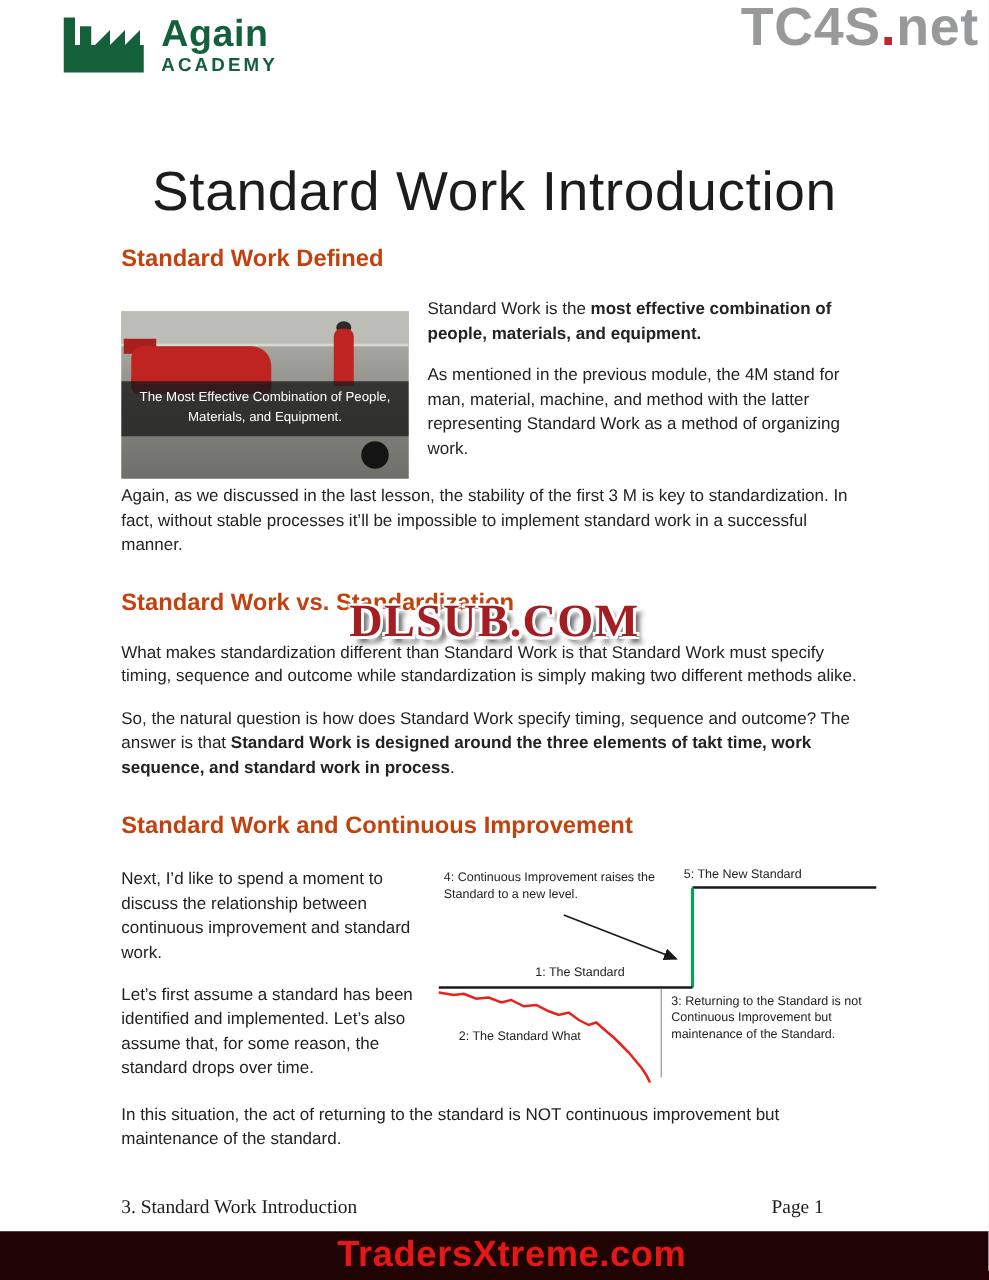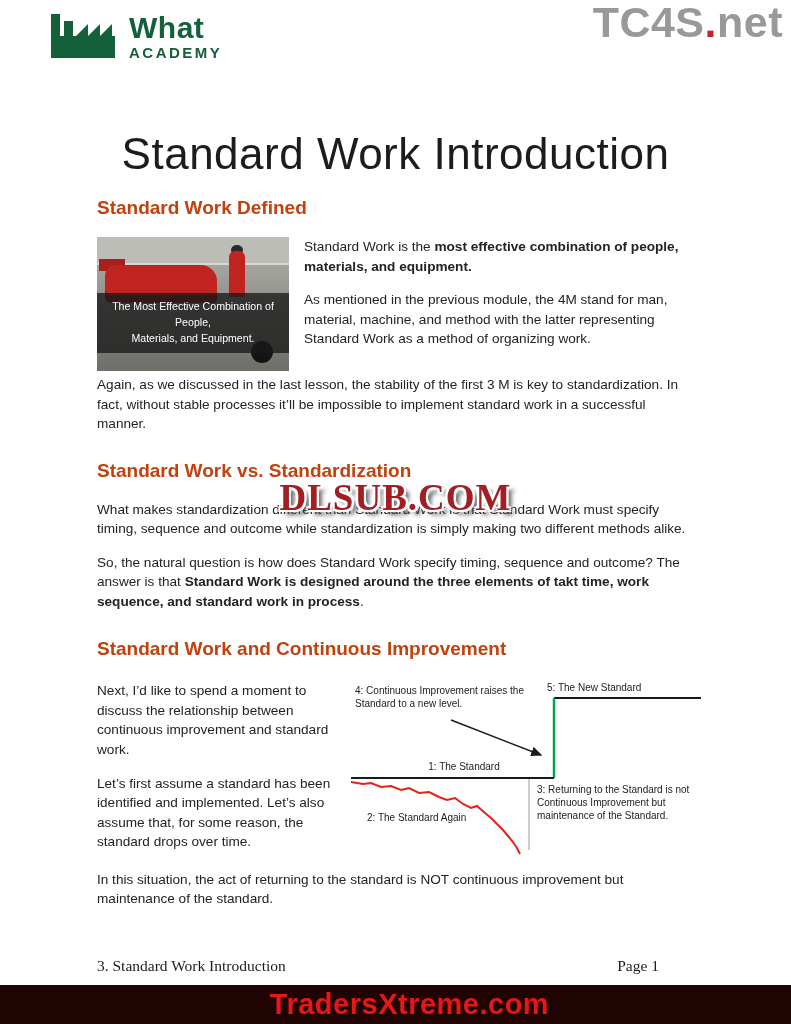--- a/index.html
+++ b/index.html
@@ -41,22 +41,22 @@
   .content { padding:129px 97px 0 97px; }
   .doc-title { margin:0 0 16px 0; text-align:center; font-size:44px; font-weight:normal;
                color:#1c1c1c; letter-spacing:0.5px; }
   .h2 { margin:26px 0 18px 0; font-size:19px; font-weight:bold; color:#c2410c; }
   .h2.first { margin-top:18px; }
   p.body-text { margin:0 0 14px 0; font-size:13.6px; line-height:1.44; }
   .bold { font-weight:bold; }
 
   
   .defined-row { display:flex; align-items:flex-start; margin-bottom:4px; }
-  .pit-image { position:relative; flex:none; width:192px; height:134px; overflow:hidden;
-               background:linear-gradient(180deg,#b3b3ad 0%,#a2a29c 26%,#93938d 45%,#84847e 62%,#6f6f69 100%); }
+  .pit-image { position:relative; flex:none; width:230px; height:134px; overflow:hidden;
+               background:linear-gradient(180deg,#b3b3ad 0%,#a2a29c 26%,#93938d 45%,#84847e 62%,#6f6f69 100%);margin-top:12px; }
   .pit-wall   { position:absolute; top:0; left:0; right:0; height:26px; background:#bdbdb7; border-bottom:2px solid #d8d8d2; }
   .pit-car    { position:absolute; left:8px; top:28px; width:112px; height:38px; background:#c02420;
                 border-radius:10px 16px 4px 6px; box-shadow:inset 0 -8px 0 #8e1a17; }
   .pit-wing   { position:absolute; left:2px; top:22px; width:26px; height:12px; background:#a81f1c; }
   .pit-crew   { position:absolute; right:44px; top:14px; width:16px; height:46px; background:#c02420; border-radius:6px 6px 2px 2px; }
   .pit-helmet { position:absolute; right:46px; top:8px; width:12px; height:10px; background:#2a2a2a; border-radius:50%; }
   .pit-tire   { position:absolute; right:16px; bottom:8px; width:22px; height:22px; background:#141414; border-radius:50%; }
   .pit-caption {
     position:absolute; left:0; right:0; top:56px; background:rgba(25,25,25,0.78);
     color:#ffffff; font-size:10.6px; line-height:1.5; text-align:center; padding:6px 4px;
@@ -88,21 +88,21 @@
   <div class="logo">
     <span class="logo-icon">
       <svg width="74" height="52" viewBox="0 0 74 52">
         <rect x="5" y="4" width="9" height="22" fill="#14603a"></rect>
         <rect x="18" y="11" width="9" height="15" fill="#14603a"></rect>
         <path d="M30 26 L42 14 L42 26 L54 14 L54 26 L66 14 L66 26 Z" fill="#14603a"></path>
         <rect x="5" y="26" width="64" height="22" fill="#14603a"></rect>
       </svg>
     </span>
     <span class="logo-text">
-      <div class="brand-name">What</div>
+      <div class="brand-name">Again</div>
       <div class="brand-sub">ACADEMY</div>
     </span>
   </div>
 
   <div class="tc4s">
     <span>TC4S</span><span class="dot">.</span><span>net</span>
   </div>
 
   <div class="content">
 
@@ -161,21 +161,21 @@
 
           <line x1="102" y1="42" x2="192" y2="77" stroke="#1a1a1a" stroke-width="1.4" marker-end="url(#arrowhead)"></line>
 
           <line x1="180" y1="101" x2="180" y2="172" stroke="#9a9a9a" stroke-width="1"></line>
 
           <polyline points="2,104 14,106 22,105 32,109 42,108 52,112 60,110 70,115 80,114 90,119 98,122 106,120 114,126 122,130 128,128 136,135 142,140 148,146 154,152 159,158 164,164 168,170 171,176" fill="none" stroke="#e8211a" stroke-width="2"></polyline>
         </svg>
         <div class="dlabel dlabel-4">4: Continuous Improvement raises the Standard to a new level.</div>
         <div class="dlabel dlabel-5">5: The New Standard</div>
         <div class="dlabel dlabel-1">1: The Standard</div>
-        <div class="dlabel dlabel-2">2: The Standard Again</div>
+        <div class="dlabel dlabel-2">2: The Standard What</div>
         <div class="dlabel dlabel-3">3: Returning to the Standard is not Continuous Improvement but maintenance of the Standard.</div>
       </div>
     </div>
 
     <p class="body-text">In this situation, the act of returning to the standard is NOT continuous improvement but maintenance of the standard.</p>
 
   </div>
 
   <div class="dlsub">DLSUB.COM</div>
 

